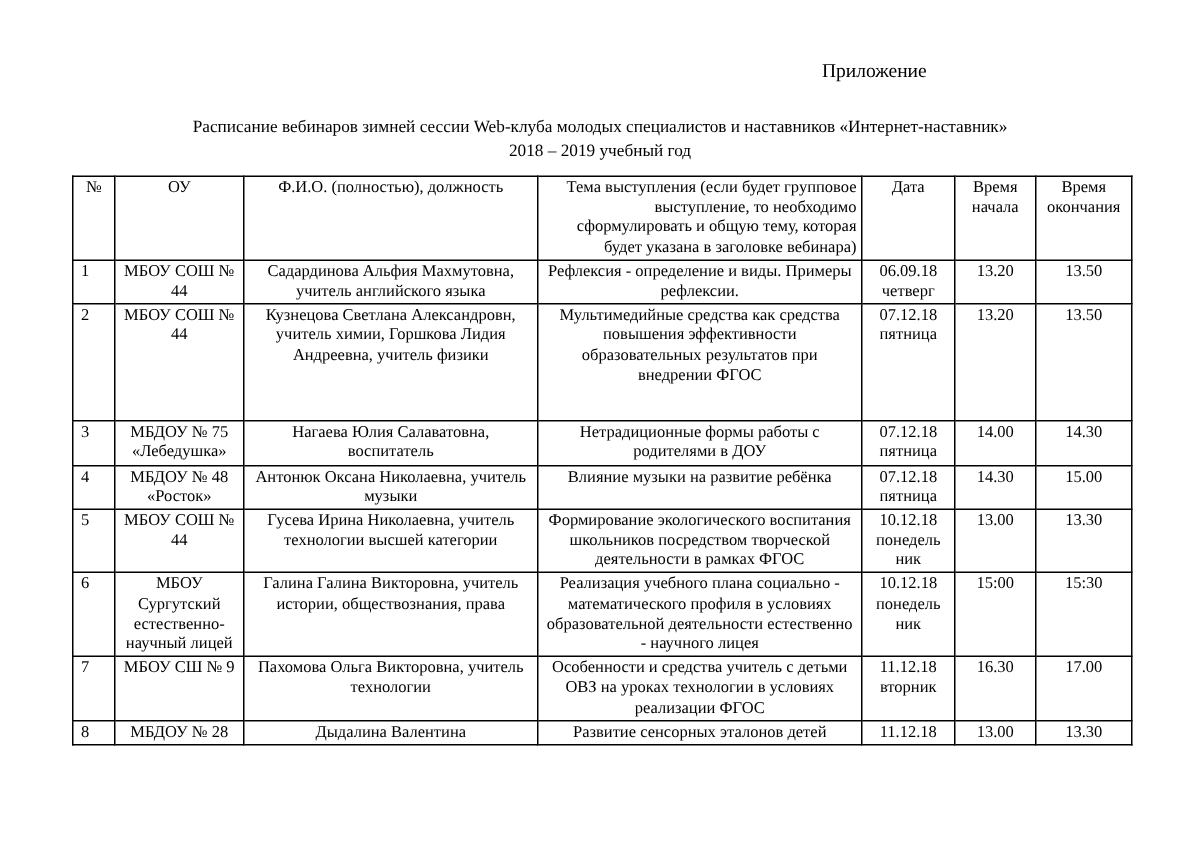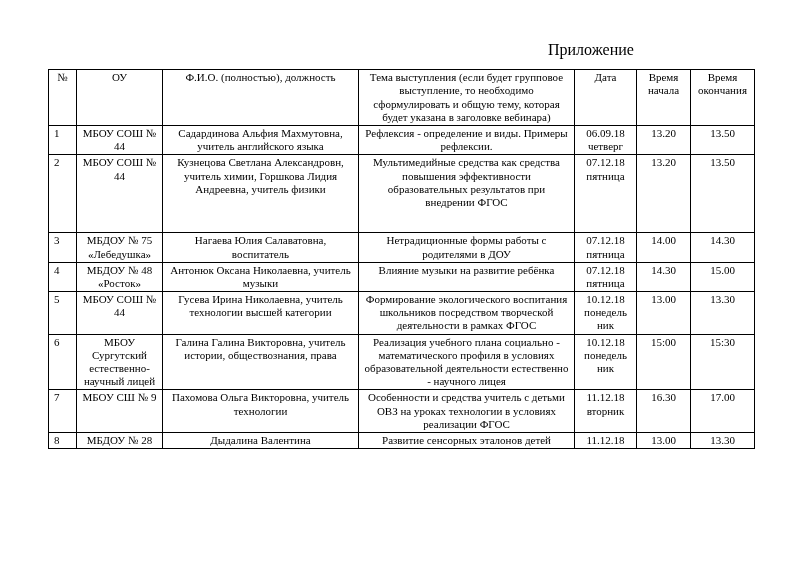--- a/index.html
+++ b/index.html
@@ -8,21 +8,21 @@
     background: #ffffff;
     color: #000000;
     font-family: "Liberation Serif", serif;
     overflow: hidden;
   }
   .page { position: relative; width: 800px; height: 566px; }
 
   .annex {
     margin: 38px 0 0 548px;
     width: 210px;
-    font-size: 16px;
+    font-size: 13px;
     line-height: 1.45;
     text-align: left;
   }
 
   .doc-title {
     margin-top: 20px;
     text-align: center;
     font-size: 11.5px;
     line-height: 1.4;
   }
@@ -37,33 +37,37 @@
   .schedule th, .schedule td {
     border: 1px solid #000;
     vertical-align: top;
     padding: 1px 3px;
     line-height: 1.2;
     font-weight: normal;
     text-align: center;
     white-space: pre-line;
     overflow-wrap: break-word;
   }
-  .schedule th.th-topic { text-align: center; }
+  .schedule th.th-topic { text-align: right; }
   .schedule td.col-0 { text-align: left; padding-left: 5px; }
   .schedule tbody tr:nth-child(2) { height: 78px; }
 </style>
 </head>
 <body>
 
 <div class="page">
 
   <div class="annex">
     <div>Приложение</div>
   </div>
 
+  <div class="doc-title">
+    <div>Расписание вебинаров зимней сессии Web-клуба молодых специалистов и наставников «Интернет-наставник»</div>
+    <div>2018 – 2019 учебный год</div>
+  </div>
 
   <table class="schedule">
     <colgroup>
       <col style="width:28px">
       <col style="width:86px">
       <col style="width:196px">
       <col style="width:216px">
       <col style="width:62px">
       <col style="width:54px">
       <col style="width:64px">

